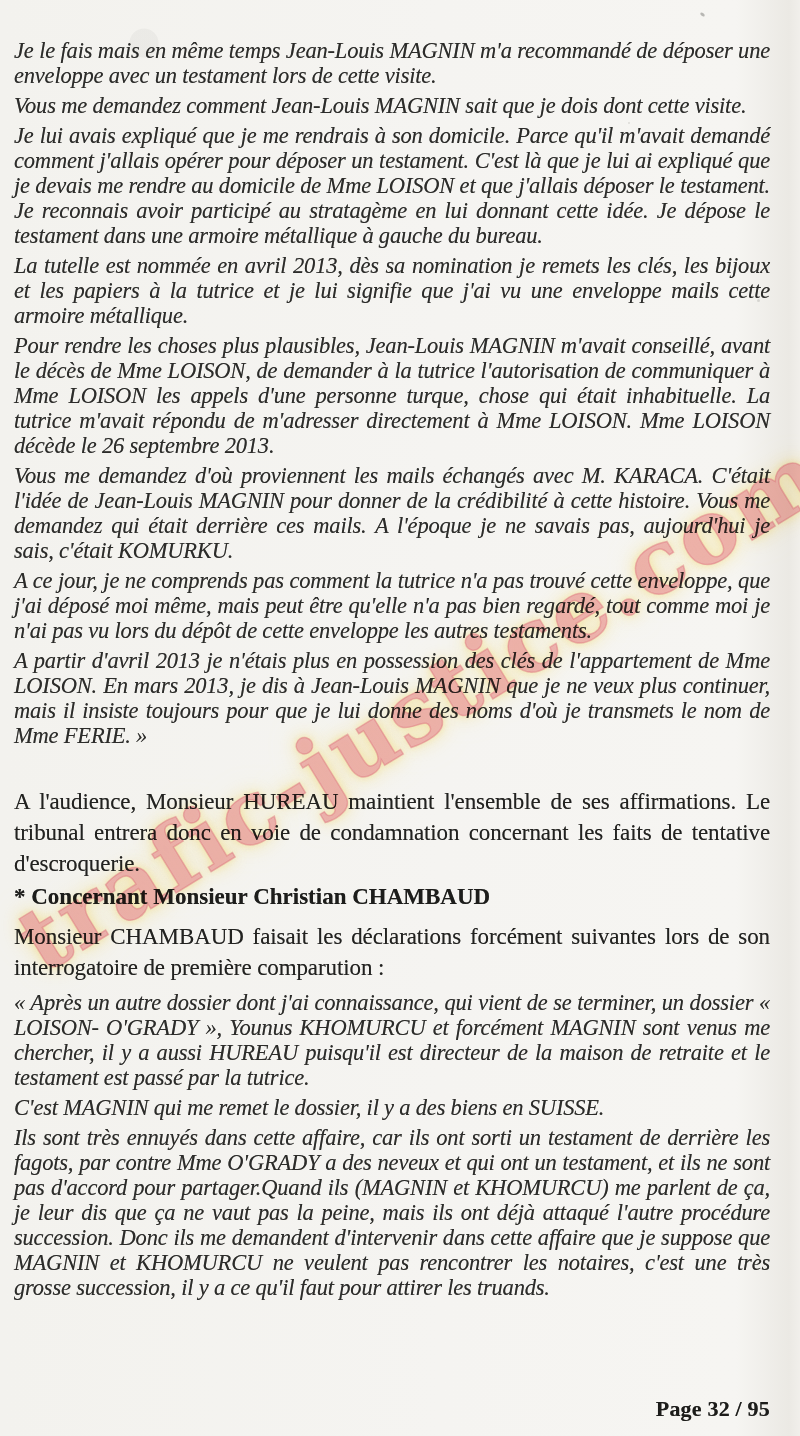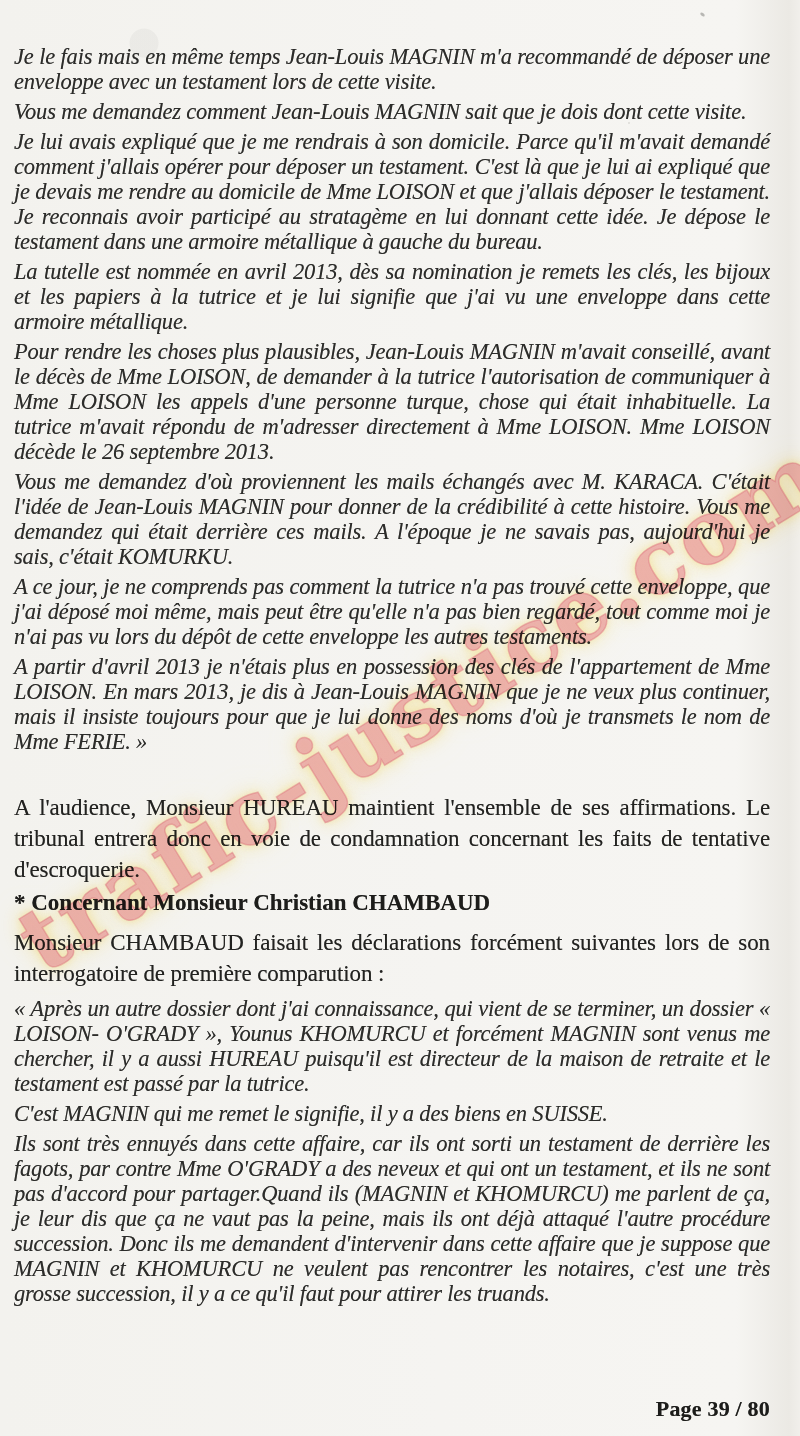--- a/index.html
+++ b/index.html
@@ -7,21 +7,21 @@
   .page{
     position:relative;width:800px;height:1436px;overflow:hidden;
     background:
       radial-gradient(circle at 18% 3%, rgba(120,120,115,0.07) 0 14px, transparent 15px),
       linear-gradient(90deg,#f3f2ee 0%,#f5f4f1 55%,#f6f5f2 92%,#ebe9e4 98.6%,#f1efeb 100%),
       #f5f4f1;
     font-family:"Liberation Serif","DejaVu Serif",serif;
     color:#262624;
   }
   .doc{
-    position:absolute;left:14px;top:44px;width:756px;
+    position:absolute;left:14px;top:38px;width:756px;
     filter:blur(0.25px);
   }
   .doc p{margin:0 0 5px 0;text-align:justify;}
   .q{
     font-style:italic;
     font-size:22.5px;line-height:25px;letter-spacing:-0.2px;
     color:#2c2c2a;
     text-shadow:0 0 0.5px rgba(60,60,58,0.55);
   }
   .body-text{
@@ -73,34 +73,34 @@
   <span class="speck s1"></span>
   <span class="speck s2"></span>
   <span class="speck s3"></span>
   <span class="speck s4"></span>
   <span class="speck s5"></span>
 
   <div class="doc">
     <p class="q">Je le fais mais en même temps Jean-Louis MAGNIN m'a recommandé de déposer une enveloppe avec un testament lors de cette visite.</p>
     <p class="q">Vous me demandez comment Jean-Louis MAGNIN sait que je dois dont cette visite.</p>
     <p class="q">Je lui avais expliqué que je me rendrais à son domicile. Parce qu'il m'avait demandé comment j'allais opérer pour déposer un testament. C'est là que je lui ai expliqué que je devais me rendre au domicile de Mme LOISON et que j'allais déposer le testament. Je reconnais avoir participé au stratagème en lui donnant cette idée. Je dépose le testament dans une armoire métallique à gauche du bureau.</p>
-    <p class="q">La tutelle est nommée en avril 2013, dès sa nomination je remets les clés, les bijoux et les papiers à la tutrice et je lui signifie que j'ai vu une enveloppe dans cette armoire métallique.</p>
+    <p class="q">La tutelle est nommée en avril 2013, dès sa nomination je remets les clés, les bijoux et les papiers à la tutrice et je lui signifie que j'ai vu une enveloppe mails cette armoire métallique.</p>
     <p class="q">Pour rendre les choses plus plausibles, Jean-Louis MAGNIN m'avait conseillé, avant le décès de Mme LOISON, de demander à la tutrice l'autorisation de communiquer à Mme LOISON les appels d'une personne turque, chose qui était inhabituelle. La tutrice m'avait répondu de m'adresser directement à Mme LOISON. Mme LOISON décède le 26 septembre 2013.</p>
     <p class="q">Vous me demandez d'où proviennent les mails échangés avec M. KARACA. C'était l'idée de Jean-Louis MAGNIN pour donner de la crédibilité à cette histoire. Vous me demandez qui était derrière ces mails. A l'époque je ne savais pas, aujourd'hui je sais, c'était KOMURKU.</p>
     <p class="q">A ce jour, je ne comprends pas comment la tutrice n'a pas trouvé cette enveloppe, que j'ai déposé moi même, mais peut être qu'elle n'a pas bien regardé, tout comme moi je n'ai pas vu lors du dépôt de cette enveloppe les autres testaments.</p>
     <p class="q">A partir d'avril 2013 je n'étais plus en possession des clés de l'appartement de Mme LOISON. En mars 2013, je dis à Jean-Louis MAGNIN que je ne veux plus continuer, mais il insiste toujours pour que je lui donne des noms d'où je transmets le nom de Mme FERIE. »</p>
 
     <p class="body-text court">A l'audience, Monsieur HUREAU maintient l'ensemble de ses affirmations. Le tribunal entrera donc en voie de condamnation concernant les faits de tentative d'escroquerie.</p>
 
     <p class="heading">* Concernant Monsieur Christian CHAMBAUD</p>
 
     <p class="body-text intro">Monsieur CHAMBAUD faisait les déclarations forcément suivantes lors de son interrogatoire de première comparution :</p>
 
     <p class="q q2-first">« Après un autre dossier dont j'ai connaissance, qui vient de se terminer, un dossier « LOISON- O'GRADY », Younus KHOMURCU et forcément MAGNIN sont venus me chercher, il y a aussi HUREAU puisqu'il est directeur de la maison de retraite et le testament est passé par la tutrice.</p>
-    <p class="q">C'est MAGNIN qui me remet le signifie, il y a des biens en SUISSE.</p>
+    <p class="q">C'est MAGNIN qui me remet le dossier, il y a des biens en SUISSE.</p>
     <p class="q">Ils sont très ennuyés dans cette affaire, car ils ont sorti un testament de derrière les fagots, par contre Mme O'GRADY a des neveux et qui ont un testament, et ils ne sont pas d'accord pour partager.Quand ils (MAGNIN et KHOMURCU) me parlent de ça, je leur dis que ça ne vaut pas la peine, mais ils ont déjà attaqué l'autre procédure succession. Donc ils me demandent d'intervenir dans cette affaire que je suppose que MAGNIN et KHOMURCU ne veulent pas rencontrer les notaires, c'est une très grosse succession, il y a ce qu'il faut pour attirer les truands.</p>
   </div>
 
   <div class="watermark">trafic-justice.com</div>
 
-  <div class="page-number">Page 39 / 80</div>
+  <div class="page-number">Page 32 / 95</div>
 
 </div>
 
 </body></html>

